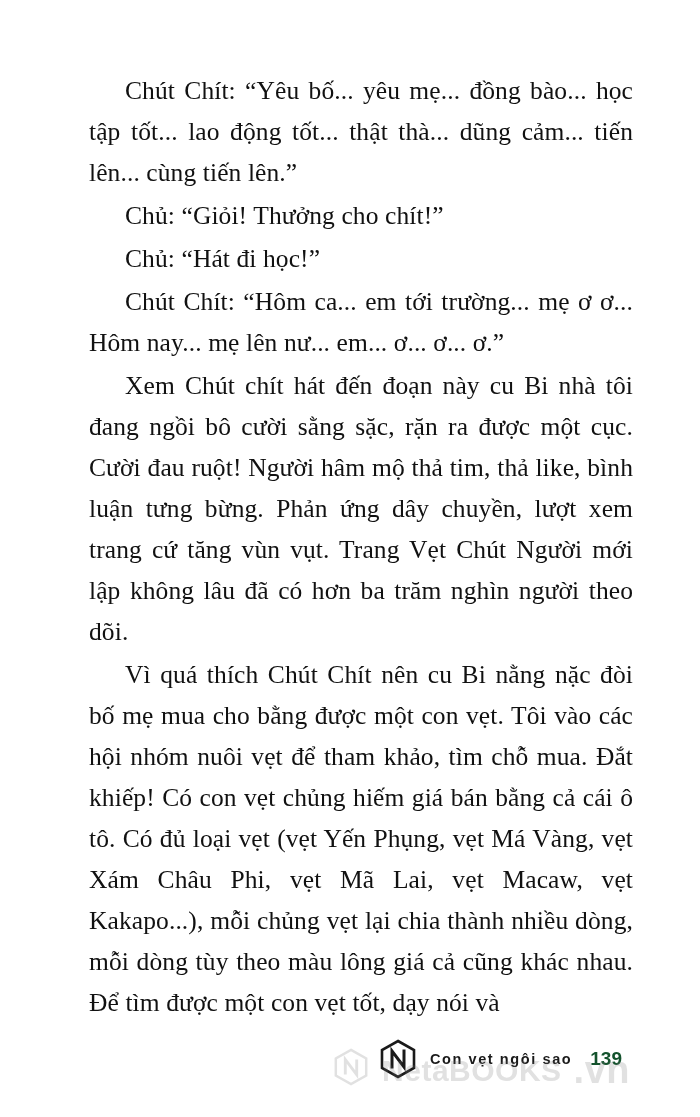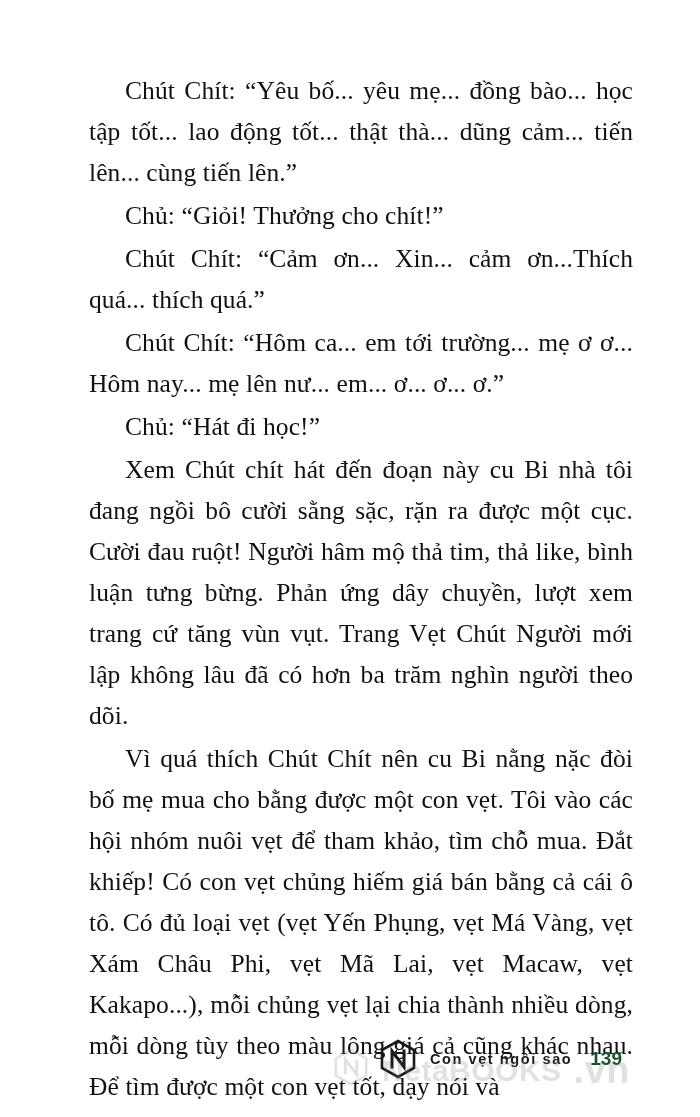--- a/index.html
+++ b/index.html
@@ -93,23 +93,22 @@
     gap: 12px;
   }
 </style>
 </head>
 <body>
 
 <div class="page">
   <div class="body-text">
     <p>Chút Chít: “Yêu bố... yêu mẹ... đồng bào... học tập tốt... lao động tốt... thật thà... dũng cảm... tiến lên... cùng tiến lên.”</p>
     <p>Chủ: “Giỏi! Thưởng cho chít!”</p>
-    <p>Chút Chít: “Cảm ơn... Xin... cảm ơn...Thích quá... thích quá.”</p>
+    <p>Chủ: “Hát đi học!”</p>
     <p>Chút Chít: “Hôm ca... em tới trường... mẹ ơ ơ... Hôm nay... mẹ lên nư... em... ơ... ơ... ơ.”</p>
-    <p>Chủ: “Hát đi học!”</p>
     <p>Xem Chút chít hát đến đoạn này cu Bi nhà tôi đang ngồi bô cười sằng sặc, rặn ra được một cục. Cười đau ruột! Người hâm mộ thả tim, thả like, bình luận tưng bừng. Phản ứng dây chuyền, lượt xem trang cứ tăng vùn vụt. Trang Vẹt Chút Người mới lập không lâu đã có hơn ba trăm nghìn người theo dõi.</p>
     <p>Vì quá thích Chút Chít nên cu Bi nằng nặc đòi bố mẹ mua cho bằng được một con vẹt. Tôi vào các hội nhóm nuôi vẹt để tham khảo, tìm chỗ mua. Đắt khiếp! Có con vẹt chủng hiếm giá bán bằng cả cái ô tô. Có đủ loại vẹt (vẹt Yến Phụng, vẹt Má Vàng, vẹt Xám Châu Phi, vẹt Mã Lai, vẹt Macaw, vẹt Kakapo...), mỗi chủng vẹt lại chia thành nhiều dòng, mỗi dòng tùy theo màu lông giá cả cũng khác nhau. Để tìm được một con vẹt tốt, dạy nói và</p>
   </div>
 </div>
 
 <div class="footer">
   <div class="footer-inner">
     <span class="footer-logo">
       <svg width="40" height="40" viewBox="0 0 40 40">
         <polygon points="20,2 36,11 36,29 20,38 4,29 4,11" fill="none" stroke="#1a1a1a" stroke-width="2.6"></polygon>

